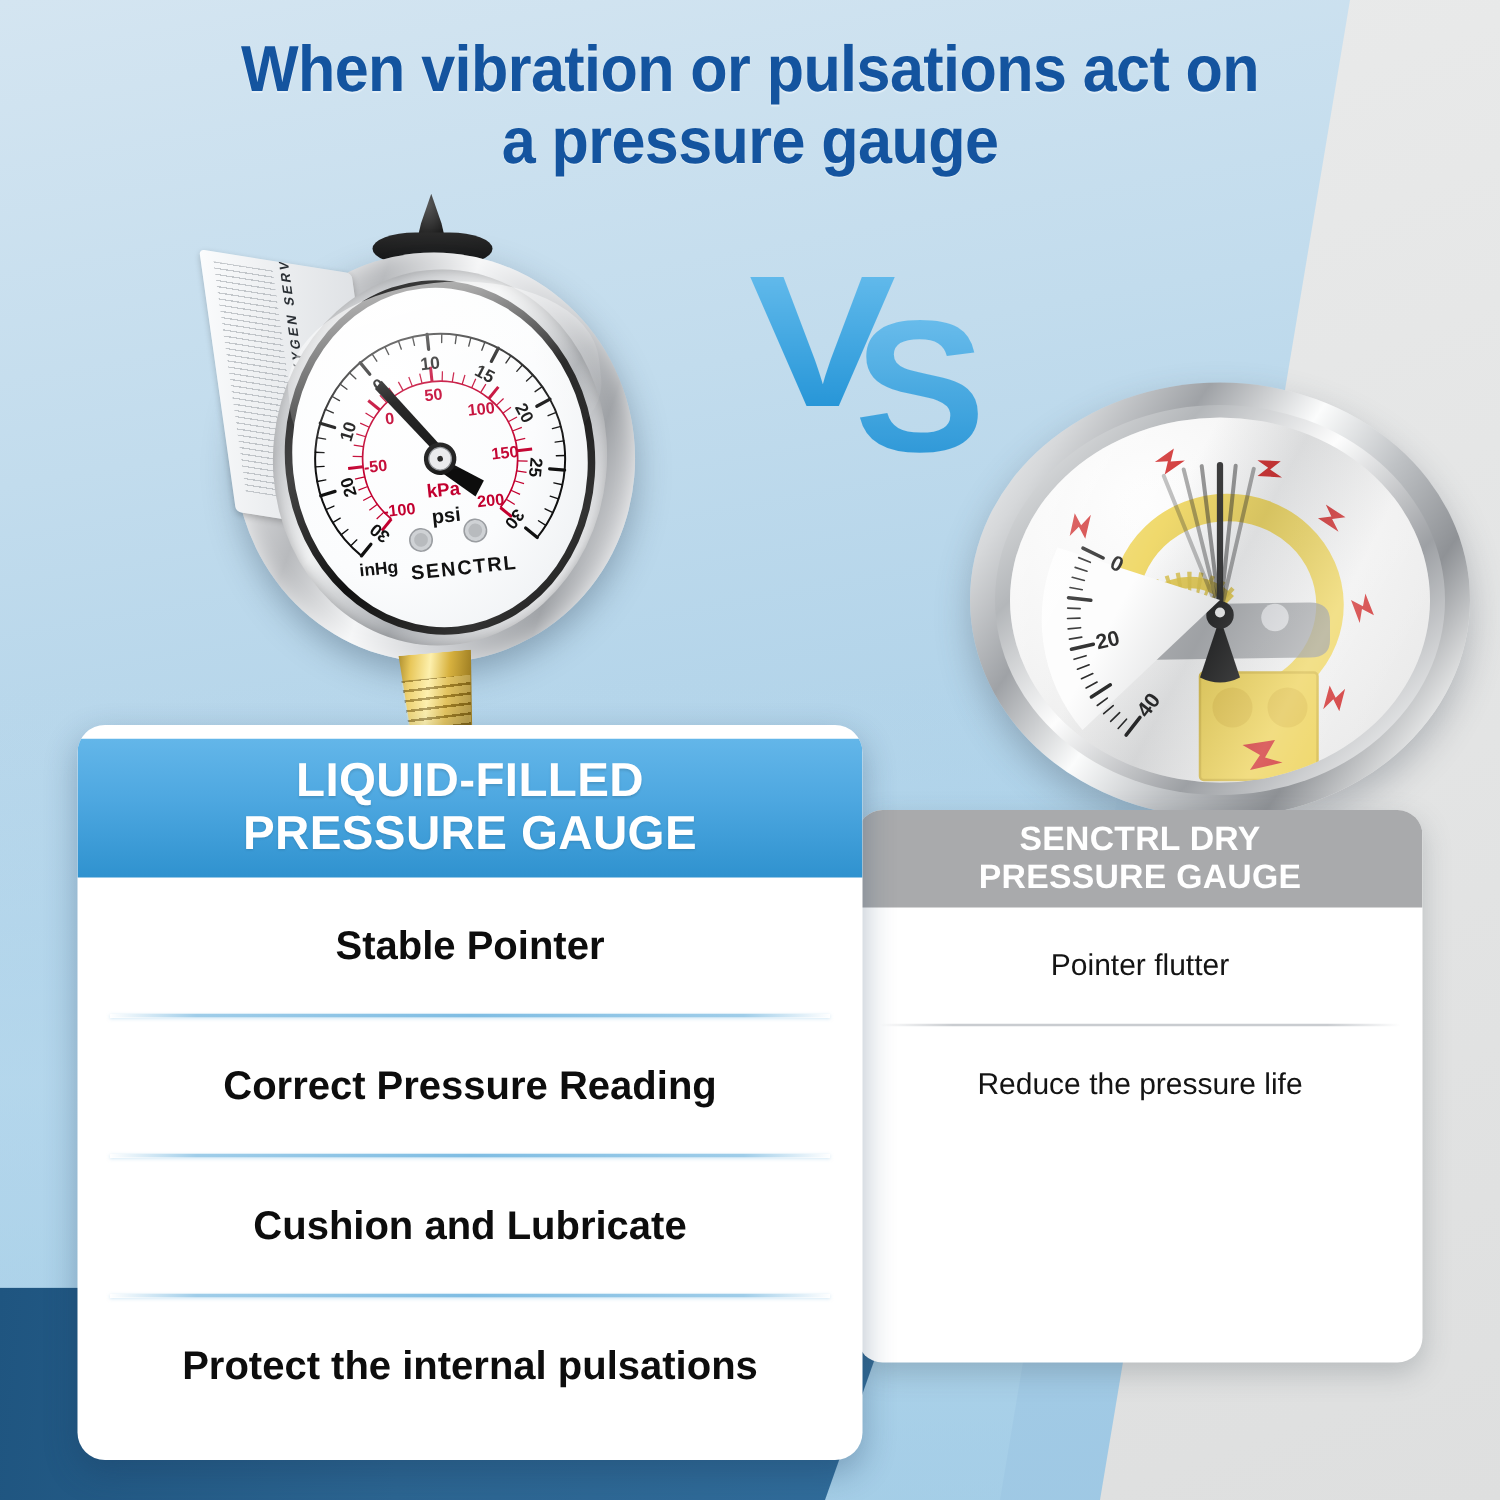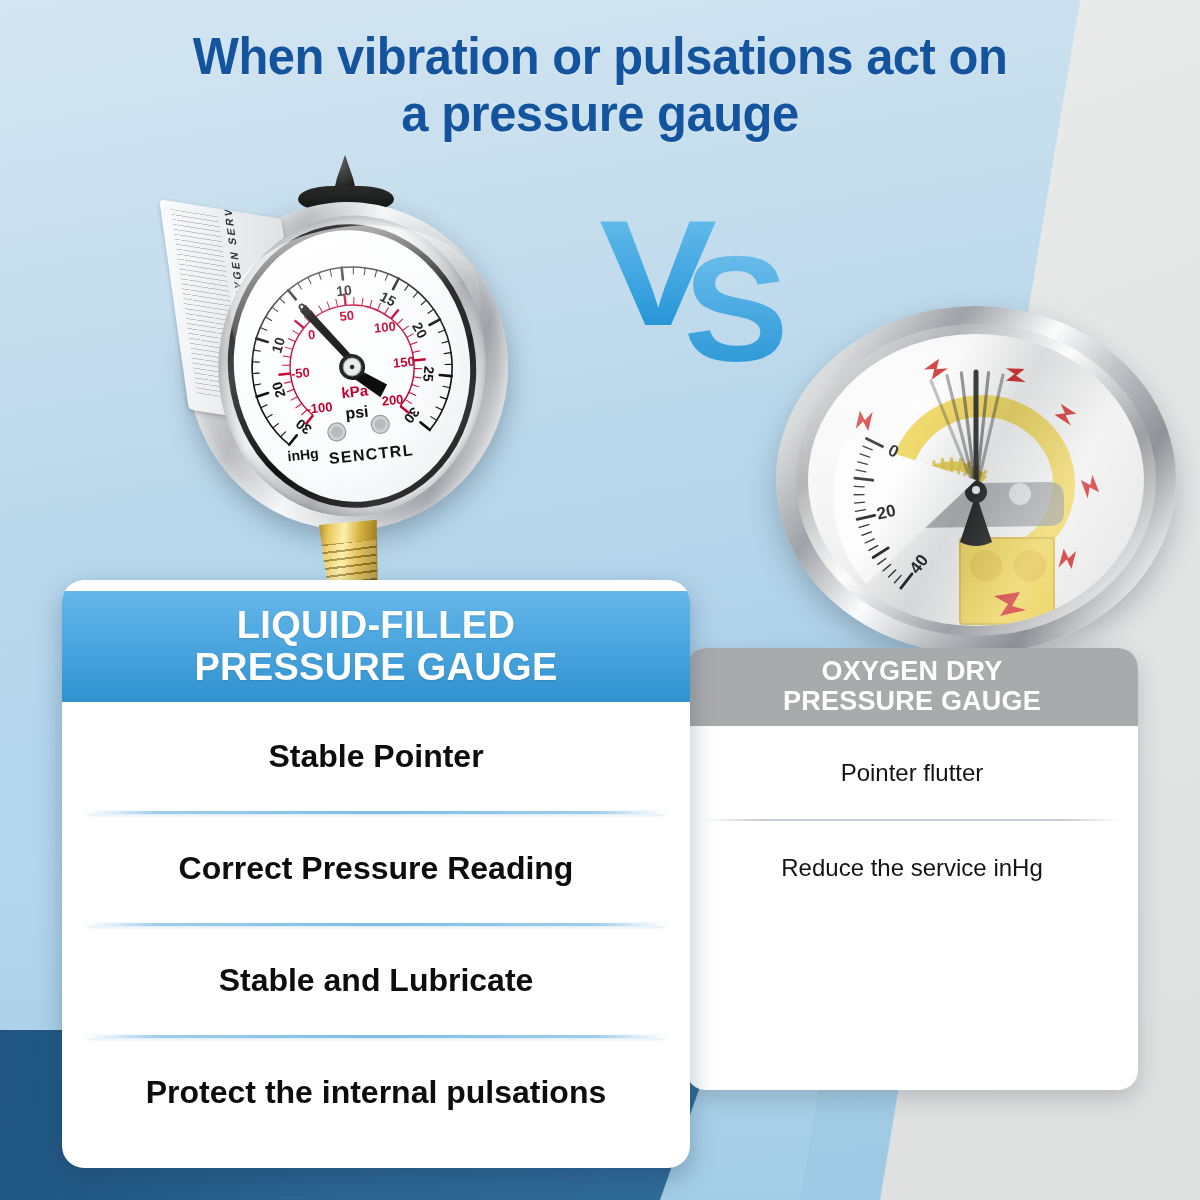--- a/index.html
+++ b/index.html
@@ -460,32 +460,32 @@
           <path d="M0,0 l18,-5 -6,9 11,3 -19,5 6,-9 z" fill="#cc1f1f" transform="translate(268.1192008768393 217) rotate(120)"></path>
         </g>
     </svg>
   </div>
   <div class="dg-glass"></div>
 </div>
 
 <div class="card" id="card-dry">
   <div class="card-head">
     <div>
-      <div>OXYGEN DRY</div>
+      <div>SENCTRL DRY</div>
       <div>PRESSURE GAUGE</div>
     </div>
   </div>
   <div class="card-body" id="dry-card-body">
       <div class="row">
         <div>Pointer flutter</div>
       </div>
       <div class="sep"></div>
       <div class="sep"></div>
       <div class="row">
-        <div>Reduce the service inHg</div>
+        <div>Reduce the pressure life</div>
       </div>
     </div>
 </div>
 
 <div class="card" id="card-liquid">
   <div class="card-head">
     <div>
       <div>LIQUID-FILLED</div>
       <div>PRESSURE GAUGE</div>
     </div>
@@ -493,20 +493,20 @@
   <div class="card-body" id="liquid-card-body">
       <div class="row">
         <div>Stable Pointer</div>
       </div>
       <div class="sep"></div>
       <div class="row">
         <div>Correct Pressure Reading</div>
       </div>
       <div class="sep"></div>
       <div class="row">
-        <div>Stable and Lubricate</div>
+        <div>Cushion and Lubricate</div>
       </div>
       <div class="sep"></div>
       <div class="row">
         <div>Protect the internal pulsations</div>
       </div>
     </div>
 </div>
 
 </body></html>

